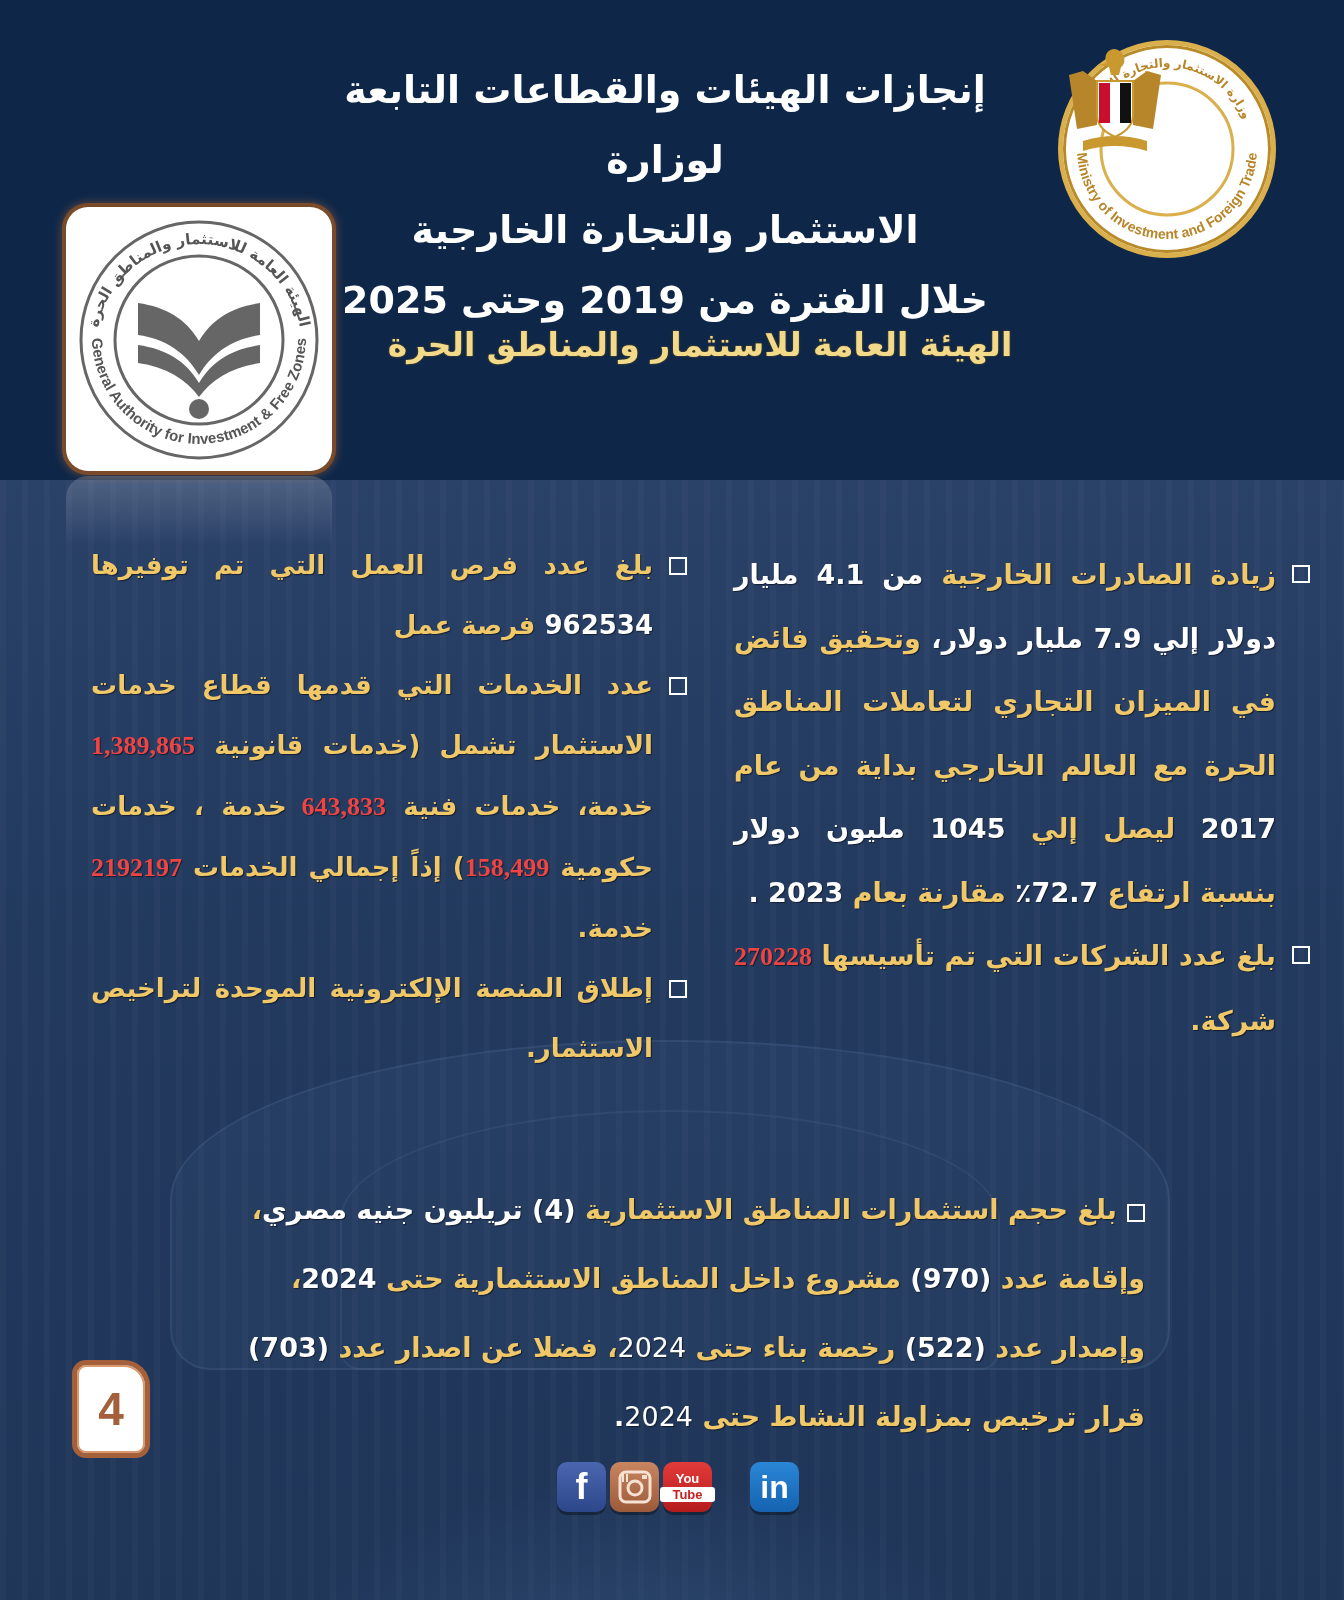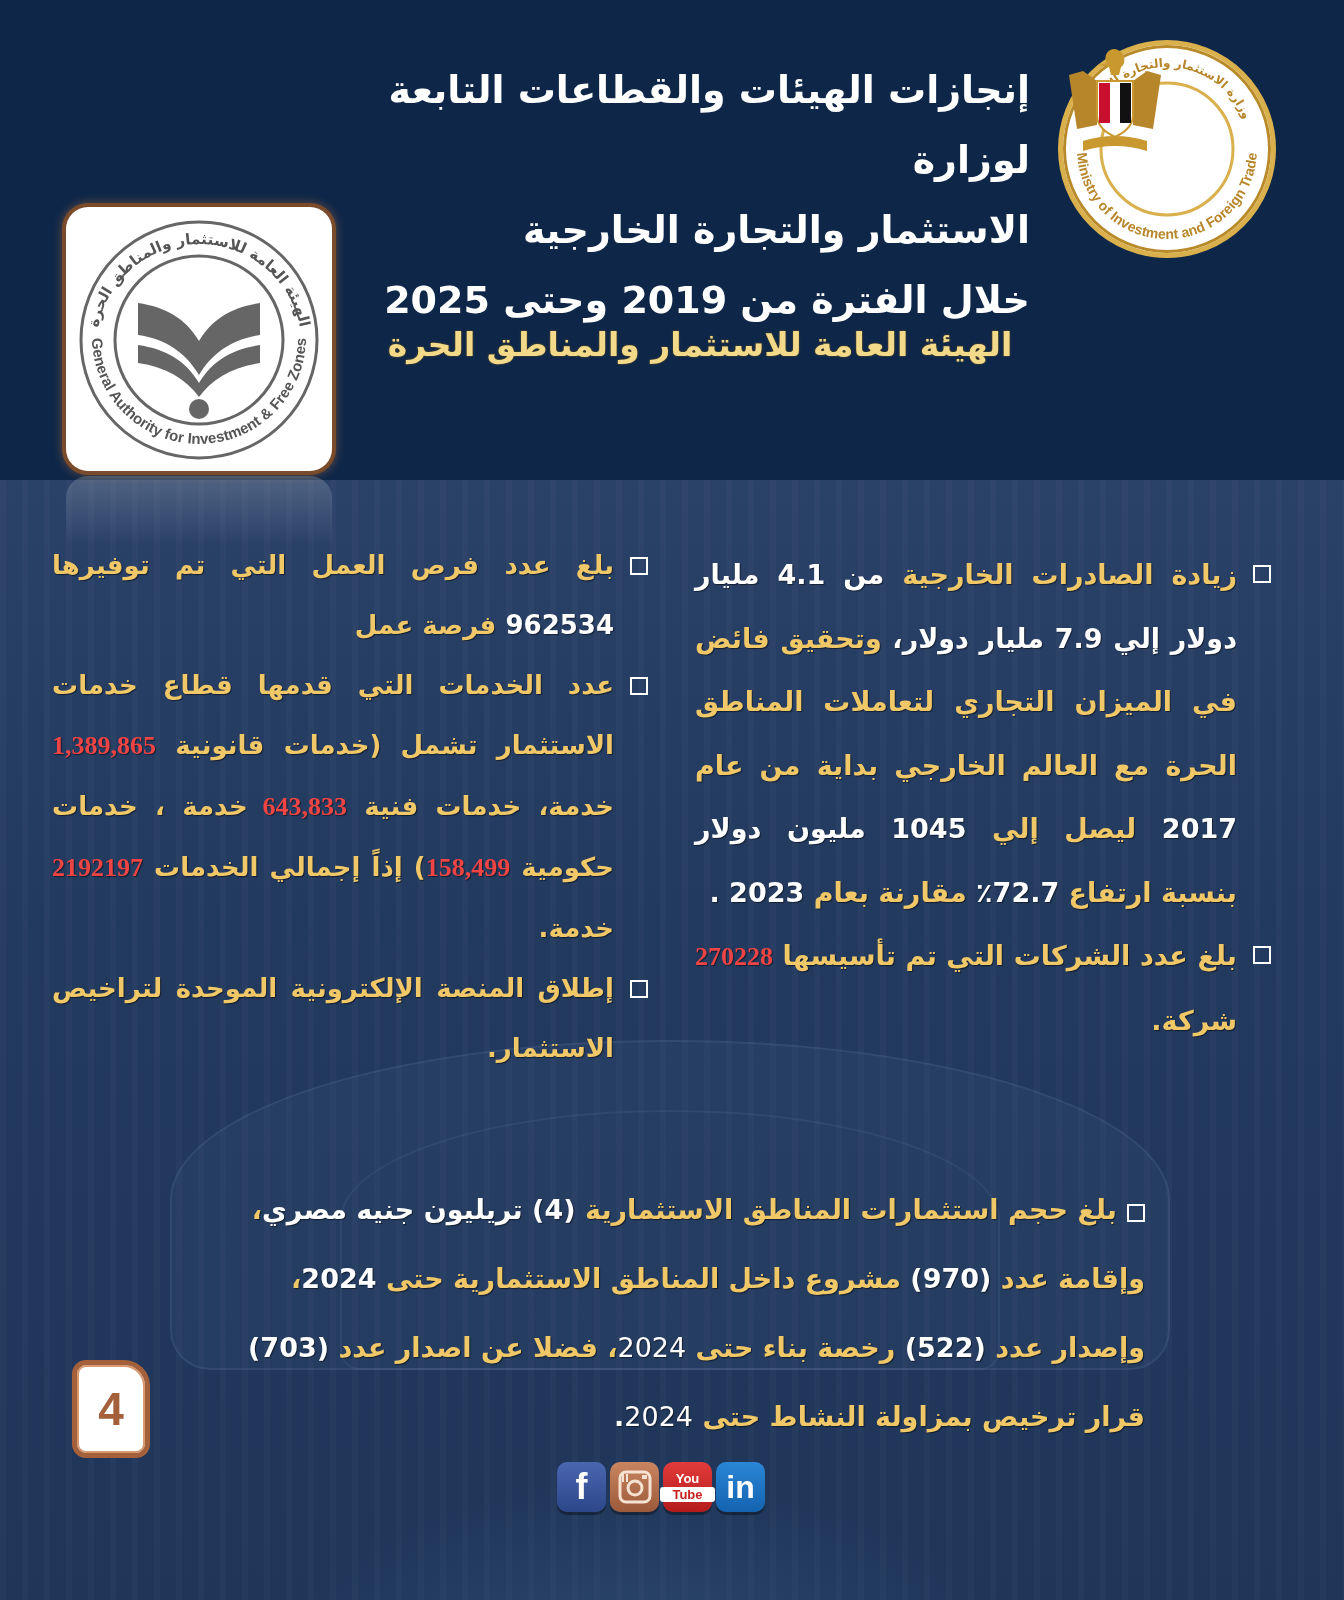--- a/index.html
+++ b/index.html
@@ -29,21 +29,21 @@
   }
   .bldg-inner {
     position: absolute; left: 340px; top: 1110px; width: 660px; height: 260px;
     border-radius: 330px 330px 20px 20px / 110px 110px 20px 20px;
     border: 2px solid rgba(120,150,190,0.12);
   }
 
   
   .title {
     position: absolute; left: 300px; top: 55px; width: 730px;
-    direction: rtl;
+    text-align: center; direction: rtl;
     font-family: "DejaVu Sans", sans-serif; font-weight: bold;
     font-size: 38px; line-height: 70px; color: #ffffff;
   }
   .subtitle {
     position: absolute; left: 380px; top: 320px; width: 640px;
     text-align: center; direction: rtl;
     font-weight: bold; font-size: 33px; line-height: 50px;
     color: #f3d98a;
     text-shadow: 0 0 2px #7a5a14;
   }
@@ -71,20 +71,21 @@
     position: absolute; left: 66px; top: 476px; width: 266px; height: 70px;
     border-radius: 22px 22px 0 0;
     background: linear-gradient(180deg, rgba(255,255,255,0.18), rgba(255,255,255,0));
   }
 
   
   .col {
     position: absolute; direction: rtl; text-align: justify;
     font-weight: bold; color: #f1c868;
     text-shadow: 1px 1px 1px rgba(0,0,0,0.5);
+    margin-left: 39px;
   }
   .col-right { left: 695px; top: 543px; width: 580px; font-size: 27px; line-height: 63.5px; }
   .col-left { left: 52px; top: 535px; width: 600px; font-size: 26px; line-height: 60px; }
   .bullet { display: block; position: relative; padding-right: 38px; }
   .box {
     position: absolute; right: 4px; top: 22px; width: 18px; height: 18px;
     border: 2px solid #ffffff; background: transparent;
   }
   .w { color: #ffffff; }
   .serif-num { font-family: "Liberation Serif", serif; font-weight: bold; color: #ef4444; font-size: 26px; }
@@ -110,21 +111,21 @@
   .social { position: absolute; left: 557px; top: 1462px; display: flex; gap: 4px; }
   .soc {
     width: 49px; height: 50px; border-radius: 10px;
     display: flex; align-items: center; justify-content: center;
     font-family: "Liberation Sans", sans-serif; font-weight: bold; color: #fff;
     box-shadow: 0 3px 0 rgba(0,0,0,0.35);
   }
   .soc-fb { background: linear-gradient(180deg,#4a66b0,#2c4789); font-size: 36px; }
   .soc-ig { background: linear-gradient(180deg,#c98560,#9c5a3a); }
   .soc-yt { background: linear-gradient(180deg,#e23b3b,#b51b1b); font-size: 13px; line-height: 13px; flex-direction: column; align-items: center; }
-  .soc-in { background: linear-gradient(180deg,#2a86d6,#1463b0); font-size: 32px; }
+  .soc-in { background: linear-gradient(180deg,#2a86d6,#1463b0); font-size: 32px; margin-left: 34px; }
   .yt-tube { background: #fff; color: #c62222; border-radius: 3px; padding: 1px 12px; margin-top: 2px; }
 </style>
 </head>
 <body>
 
 <div class="top-band"></div>
 <div class="bottom-band"></div>
 <div class="bldg"></div>
 <div class="bldg-inner"></div>
 

